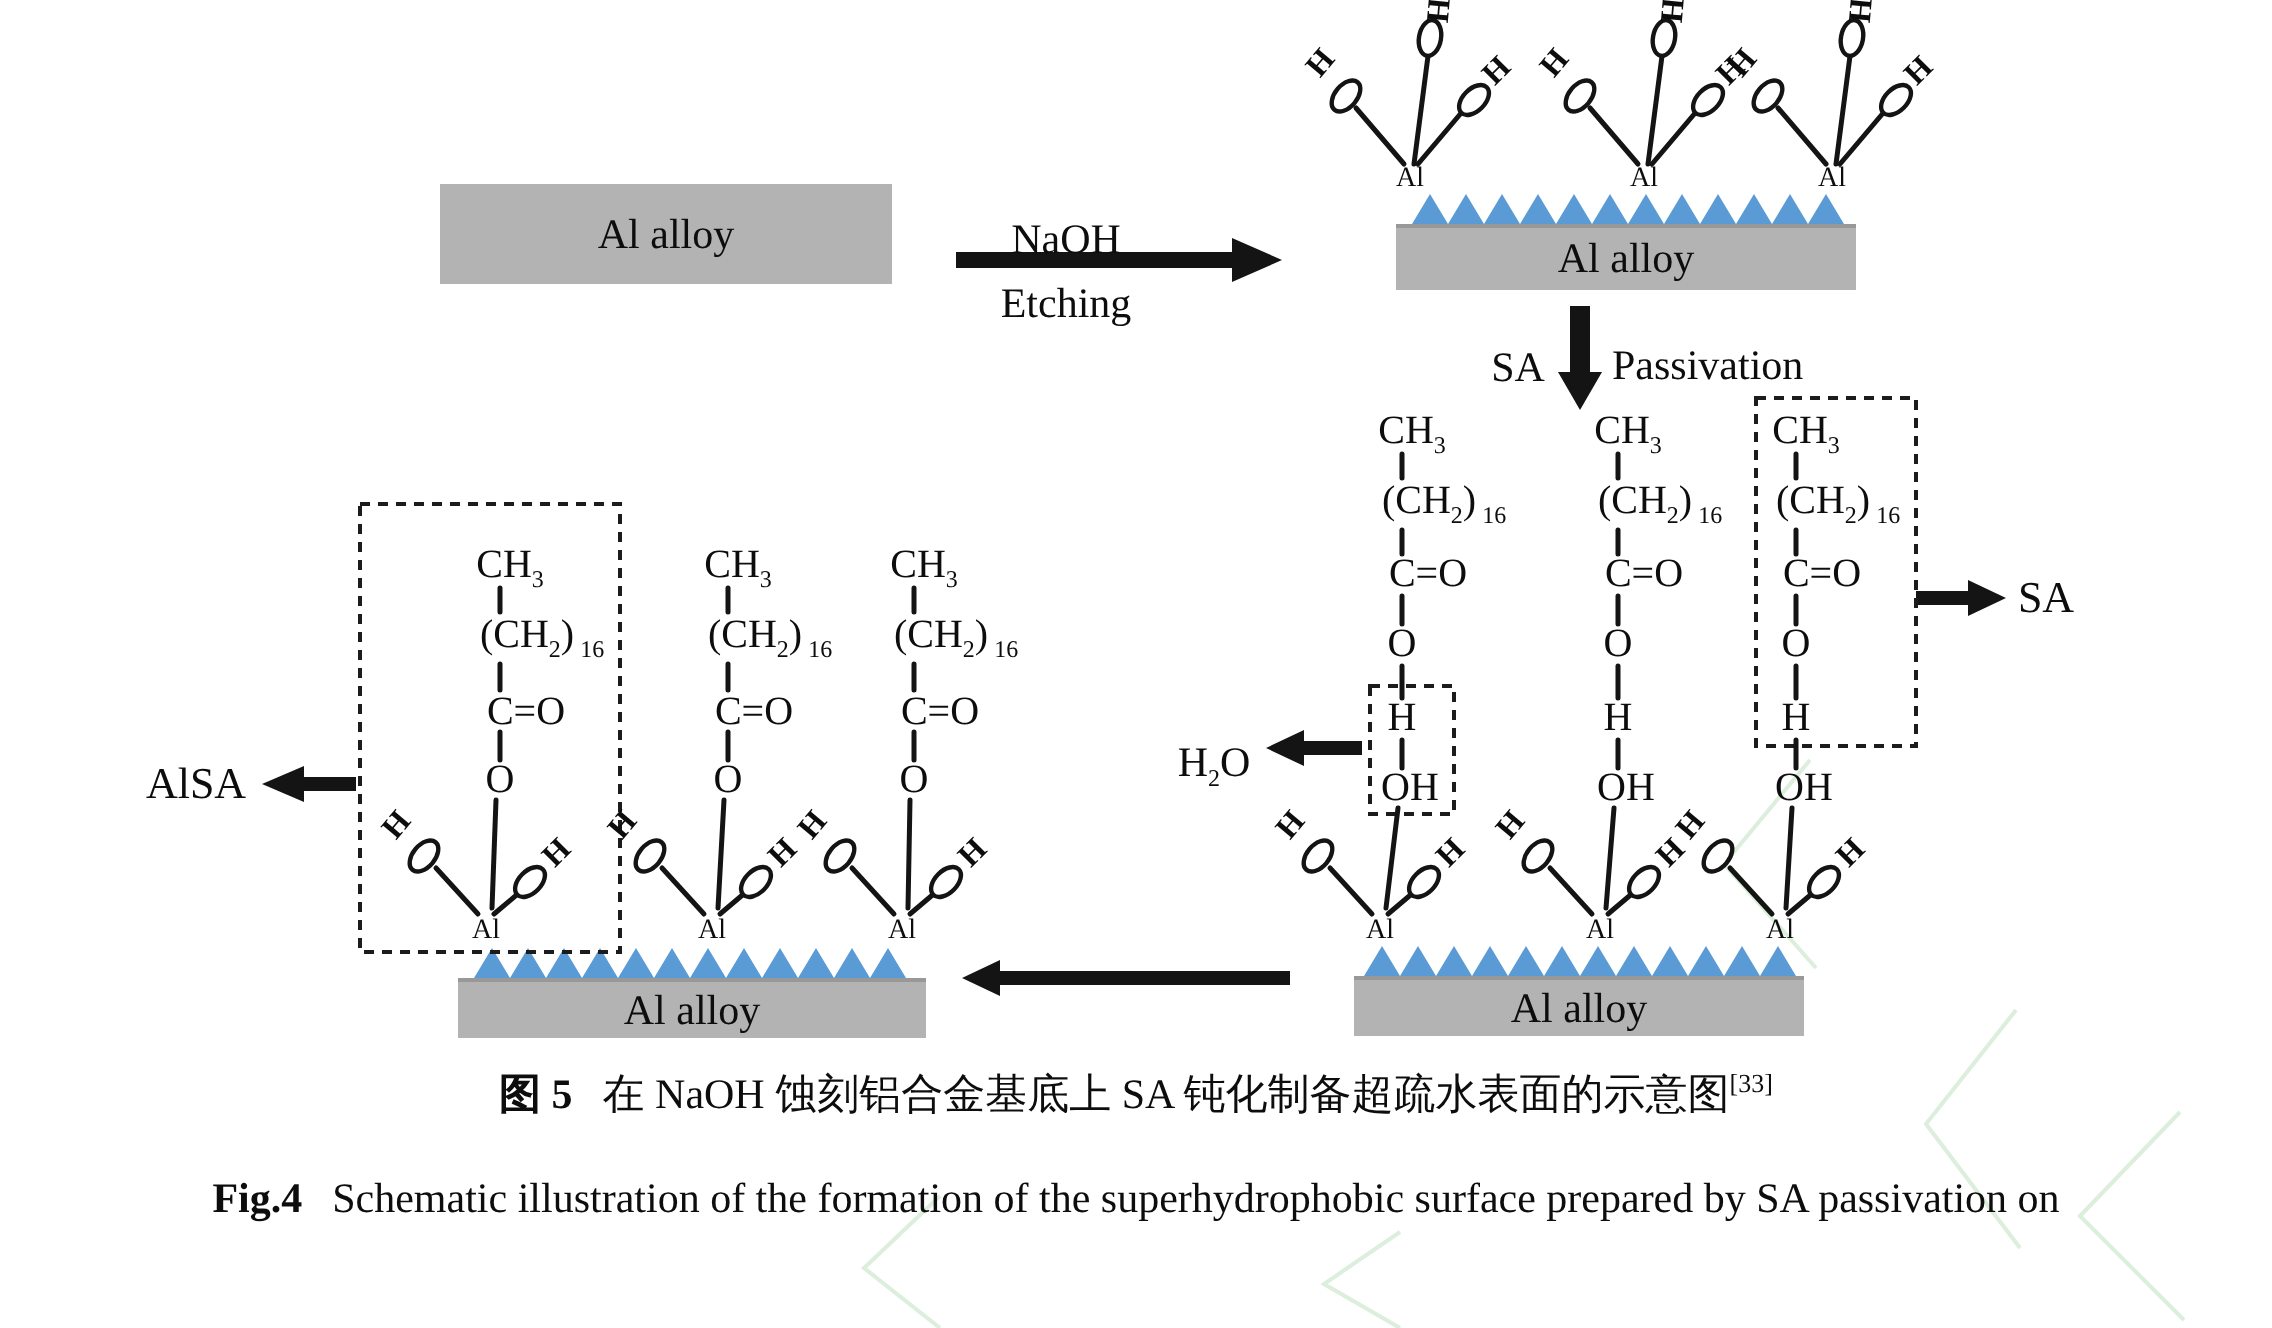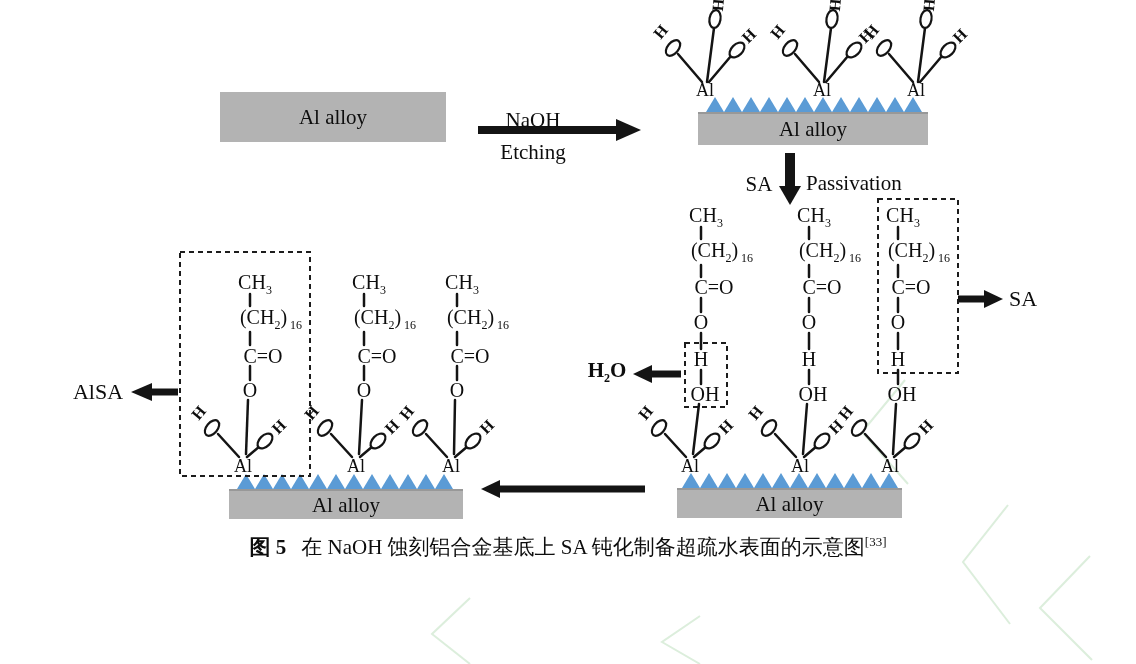--- a/index.html
+++ b/index.html
@@ -21,21 +21,21 @@
   .tri-row i{display:block;width:0;height:0;border-left:9.5px solid transparent;
              border-right:9.5px solid transparent;
              border-bottom:15px solid var(--c-etch_triangle_blue,#5b9bd5);}
   .t{position:absolute;z-index:4;white-space:nowrap;font-size:20px;line-height:1;}
   .c{transform:translate(-50%,-50%);}
   .ml{transform:translate(0,-50%);}
   .r50{transform:translate(-50%,-50%) rotate(-50deg);}
   .r45{transform:translate(-50%,-50%) rotate(-45deg);}
   .r95{transform:translate(-50%,-50%) rotate(95deg);}
   .h{font-size:16px;font-weight:bold;}
-  .al{font-size:18px;}
+  .al{font-size:14px;}
   .lbl{font-size:21px;}
   .big{font-size:22px;}
   sub{font-size:12px;}
   sub.cnt{margin-left:3px;}
   sup{font-size:13px;}
   .cap{position:absolute;left:0;width:100%;text-align:center;z-index:4;}
   .zh{top:533px;font-size:21px;}
   .en1{top:587px;font-size:21px;}
   .en2{top:628px;font-size:21px;}
   .cap b{margin-right:15px;}
@@ -238,21 +238,21 @@
       <ellipse class="oat" cx="473" cy="441" rx="9" ry="5.5" transform="rotate(-45 473 441)"></ellipse>
     </g>
   </svg>
 
   <div class="t c lbl" style="left:533px;top:120px;">NaOH</div>
   <div class="t c lbl" style="left:533px;top:152px;">Etching</div>
   <div class="t c lbl" style="left:759px;top:184px;">SA</div>
   <div class="t ml lbl" style="left:806px;top:183px;">Passivation</div>
   <div class="t c big" style="left:1023px;top:299px;">SA</div>
   <div class="t c big" style="left:98px;top:392px;">AlSA</div>
-  <div class="t c lbl" style="left:607px;top:372px;font-weight:bold;"><span>H</span><sub>2</sub><span>O</span></div>
+  <div class="t c lbl" style="left:607px;top:383px;"><span>H</span><sub>2</sub><span>O</span></div>
 
   <div class="t c al" style="left:705px;top:90px;">Al</div>
   <div class="t c al" style="left:822px;top:90px;">Al</div>
   <div class="t c al" style="left:916px;top:90px;">Al</div>
   <div class="t r50 h" style="left:661px;top:32px;">H</div>
   <div class="t r95 h" style="left:718px;top:5px;">H</div>
   <div class="t r45 h" style="left:749px;top:36px;">H</div>
   <div class="t r50 h" style="left:778px;top:32px;">H</div>
   <div class="t r95 h" style="left:835px;top:5px;">H</div>
   <div class="t r45 h" style="left:866px;top:36px;">H</div>
@@ -312,14 +312,17 @@
   <div class="t r50 h" style="left:199px;top:413px;">H</div>
   <div class="t r45 h" style="left:279px;top:427px;">H</div>
   <div class="t r50 h" style="left:312px;top:413px;">H</div>
   <div class="t r45 h" style="left:392px;top:427px;">H</div>
   <div class="t r50 h" style="left:407px;top:413px;">H</div>
   <div class="t r45 h" style="left:487px;top:427px;">H</div>
 
   <div class="cap zh">
     <b>图 5</b><span>在 NaOH 蚀刻铝合金基底上 SA 钝化制备超疏水表面的示意图</span><sup>[33]</sup>
   </div>
+  <div class="cap en1">
+    <b>Fig.4</b><span>Schematic illustration of the formation of the superhydrophobic surface prepared by SA passivation on</span>
+  </div>
 
 </div>
 
 </body></html>

